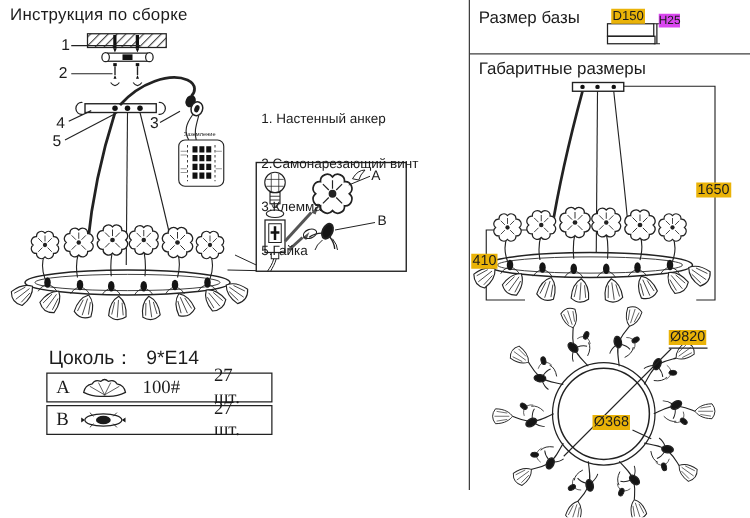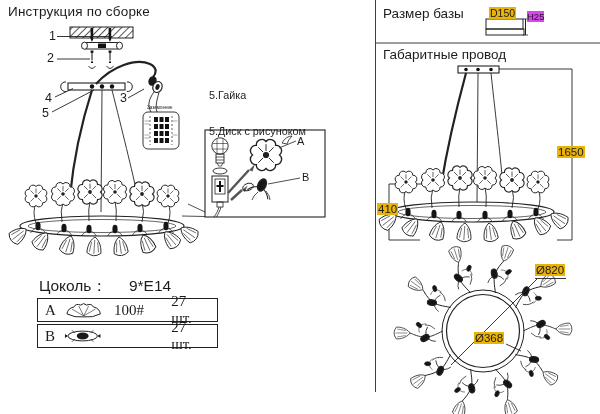--- a/index.html
+++ b/index.html
@@ -10,21 +10,21 @@
   .doc-title{font-size:13.5px;letter-spacing:.2px;}
   .notes{font-size:11.2px;line-height:14.6px;white-space:pre;}
   .parts{font-size:10.8px;line-height:11.7px;white-space:pre;}
   .callout{font-size:12.5px;}
   .ab-lbl{font-size:11px;}
   .ground-lbl{font-size:4.5px;color:#222;}
   .panel-title{font-size:13.5px;}
   .dim{font-size:11.5px;background:#eab308;padding:0 1px;}
   .dim-sm{font-size:9.5px;background:#d946ef;}
   .socle{font-size:15.5px;}
-  .socle-val{margin-left:22px;}
+  .socle-val{margin-left:10px;}
   .btable{width:181px;}
   .brow{display:flex;align-items:center;border:1px solid #222;height:24px;
         font-family:"Liberation Serif",serif;font-size:15px;padding:0 7px;box-sizing:border-box;}
   .brow + .brow{margin-top:2px;}
   .bkey{width:18px;}
   .bicon{width:44px;height:18px;}
   .bsize{width:58px;padding-left:8px;}
   .bqty{margin-left:auto;}
   .pcode{font-size:13px;}
 </style>
@@ -279,22 +279,24 @@
       <line x1="451" y1="365" x2="537" y2="279" stroke-width="0.9"></line>
       <line x1="535" y1="278.5" x2="566" y2="278.5" stroke-width="0.9"></line>
       <line x1="506" y1="344" x2="521" y2="351" stroke-width="0.9"></line>
     </g>
   </svg>
 
   <div class="abs doc-title" style="left:8px;top:4px">Инструкция по сборке</div>
 
 
   <div class="abs parts" style="left:209px;top:67px">
+    <div>1. Настенный анкер</div>
+    <div>2.Самонарезающий винт</div>
+    <div>3.Клемма</div>
     <div>5.Гайка</div>
-    <div>5.Диск с рисуноком</div>
   </div>
 
   <div class="abs callout" style="left:49px;top:29px">1</div>
   <div class="abs callout" style="left:47px;top:51px">2</div>
   <div class="abs callout" style="left:120px;top:91px">3</div>
   <div class="abs callout" style="left:45px;top:91px">4</div>
   <div class="abs callout" style="left:42px;top:106px">5</div>
 
   <div class="abs ground-lbl" style="left:147px;top:105px">Заземление</div>
 
@@ -323,21 +325,21 @@
         <path d="M5,9 l-3,-2 v4 Z M35,9 l3,-2 v4 Z" fill="#1a1a1a"></path>
         <path d="M12,6 l-3,-3 M28,6 l3,-3 M12,12 l-3,3 M28,12 l3,3" stroke="#222" stroke-width="0.7"></path>
       </svg>
       <span class="bsize"></span>
       <span class="bqty">27 шт.</span>
     </div>
   </div>
 
 
   <div class="abs panel-title" style="left:383px;top:6px">Размер базы</div>
-  <div class="abs panel-title" style="left:383px;top:47px">Габаритные провод</div>
+  <div class="abs panel-title" style="left:383px;top:47px">Габаритные размеры</div>
 
   <div class="abs dim" style="left:489px;top:7px;font-size:10.5px">D150</div>
   <div class="abs dim-sm" style="left:527px;top:11px">H25</div>
   <div class="abs dim" style="left:557px;top:146px">1650</div>
   <div class="abs dim" style="left:377px;top:203px">410</div>
   <div class="abs dim" style="left:535px;top:264px">Ø820</div>
   <div class="abs dim" style="left:474px;top:332px">Ø368</div>
 
 </div>
 

